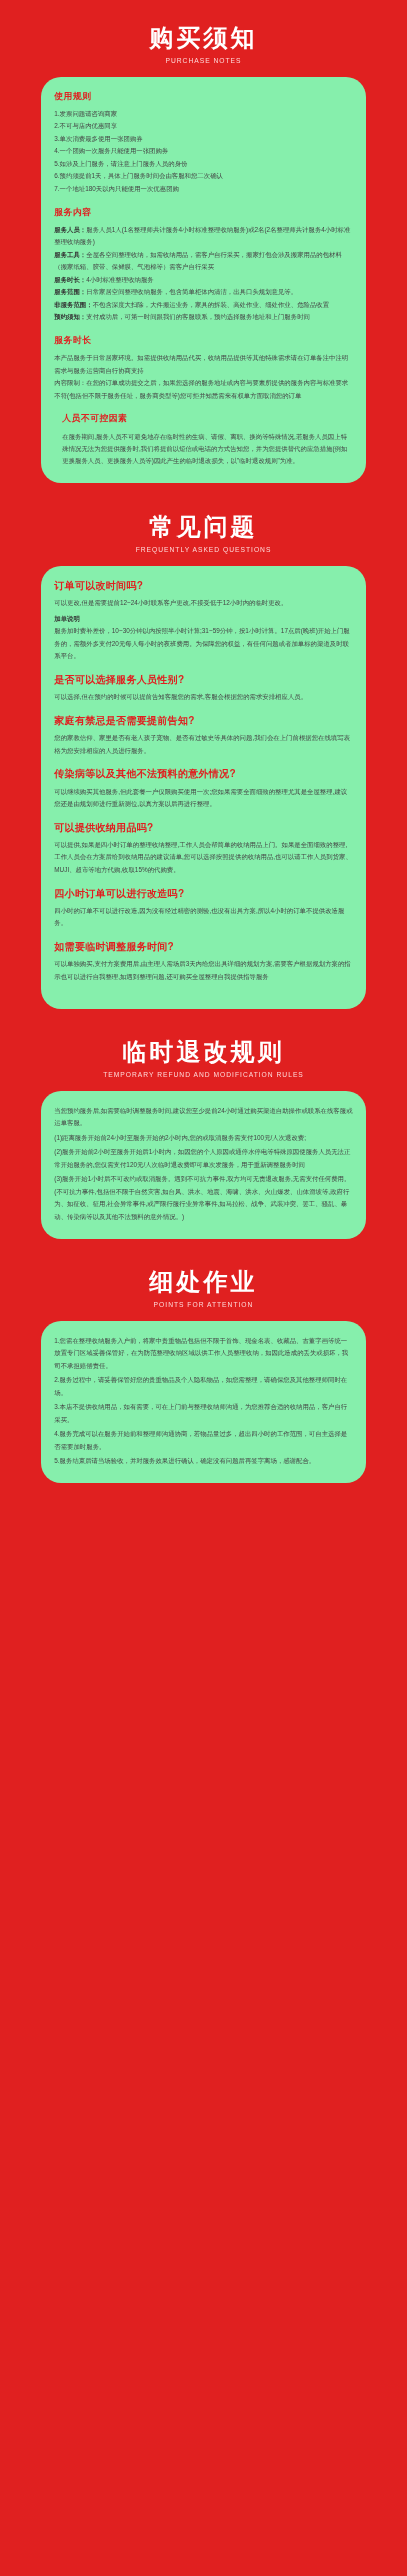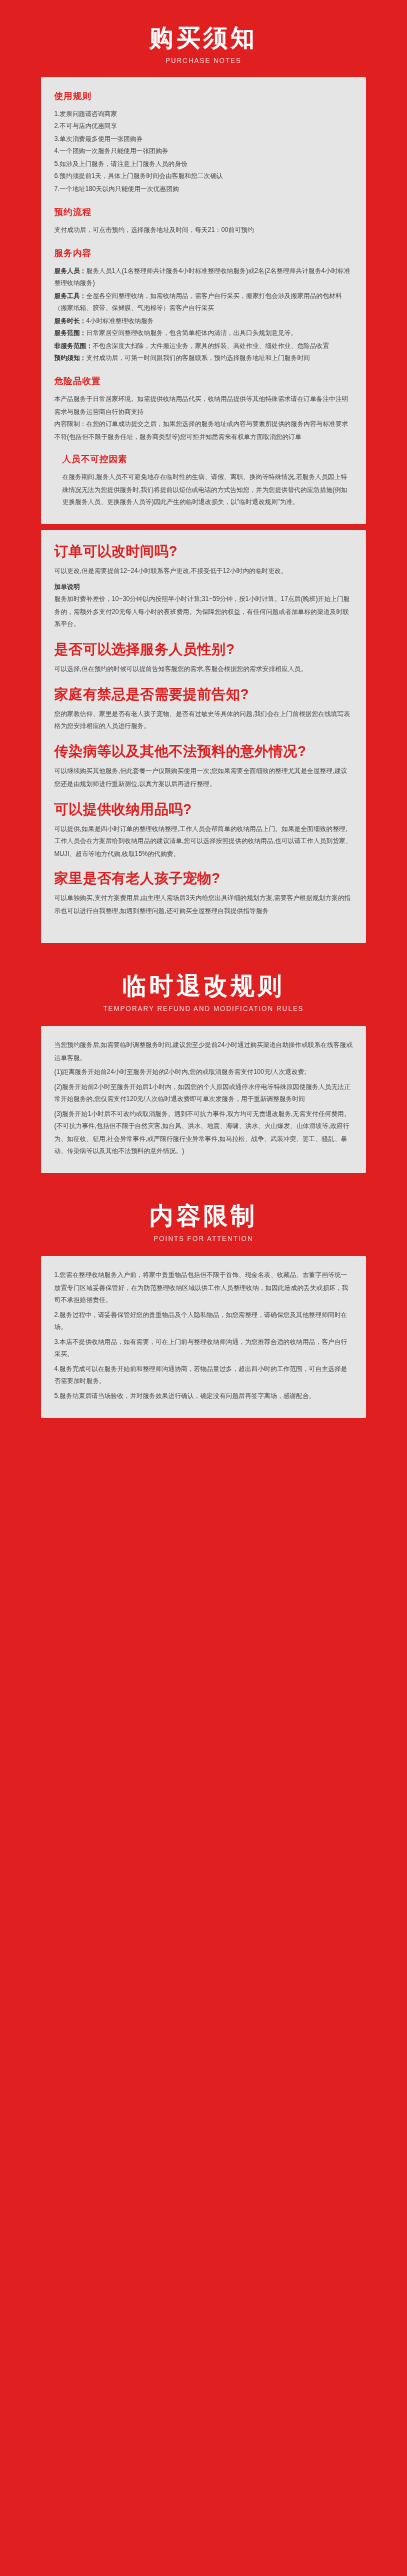--- a/index.html
+++ b/index.html
@@ -30,22 +30,22 @@
   }
   .section-head .en {
     font-size: 6.7px;
     color: #ffd9d9;
     letter-spacing: 1px;
     margin-top: 4.1px;
   }
 
   
   .card {
-    background: #e5e5e5;
-    border-radius: 1px;
+    background: #86efac;
+    border-radius: 20px;
     margin: 0 12.4px 5.2px 12.4px;
     padding: 13.4px 13.4px 15.5px 13.4px;
     color: #333;
   }
 
   
   .block { margin-bottom: 11.3px; }
   .block:last-child { margin-bottom: 0; margin-left: 8px; }
   .block-title {
     color: #e02020;
@@ -61,21 +61,21 @@
     margin: 0;
   }
   .block .line + .line { margin-top: 0px; }
   .kv { font-size: 6.4px; line-height: 1.95; color: #444; }
   .kv b { color: #333; font-weight: bold; }
 
   
   .faq-item { margin-bottom: 10.3px; }
   .faq-q {
     color: #e02020;
-    font-size: 14px;
+    font-size: 10px;
     font-weight: bold;
     margin-bottom: 4.1px;
     letter-spacing: 0.3px;
   }
   .faq-a {
     font-size: 6.4px;
     line-height: 1.95;
     color: #444;
     margin: 0;
   }
@@ -112,49 +112,49 @@
       <div class="block-title">使用规则</div>
       <div class="line">1.发票问题请咨询商家</div>
       <div class="line">2.不可与店内优惠同享</div>
       <div class="line">3.单次消费最多使用一张团购券</div>
       <div class="line">4.一个团购一次服务只能使用一张团购券</div>
       <div class="line">5.如涉及上门服务，请注意上门服务人员的身份</div>
       <div class="line">6.预约须提前1天，具体上门服务时间会由客服和您二次确认</div>
       <div class="line">7.一个地址180天以内只能使用一次优惠团购</div>
     </div>
 
-    <div class="block">
-      <div class="block-title">预约流程</div>
-      <div class="kv">支付成功后，可点击预约，选择服务地址及时间，每天21：00前可预约</div>
-    </div>
 
     <div class="block">
       <div class="block-title">服务内容</div>
       <div class="kv"><b>服务人员：</b>服务人员1人(1名整理师共计服务4小时标准整理收纳服务)或2名(2名整理师共计服务4小时标准整理收纳服务)</div>
       <div class="kv"><b>服务工具：</b>全屋各空间整理收纳，如需收纳用品，需客户自行采买，搬家打包会涉及搬家用品的包材料（搬家纸箱、胶带、保鲜膜、气泡棉等）需客户自行采买</div>
       <div class="kv"><b>服务时长：</b>4小时标准整理收纳服务</div>
       <div class="kv"><b>服务范围：</b>日常家居空间整理收纳服务，包含简单柜体内清洁，出具口头规划意见等。</div>
       <div class="kv"><b>非服务范围：</b>不包含深度大扫除，大件搬运业务，家具的拆装、高处作业、细处作业、危险品收置</div>
       <div class="kv"><b>预约须知：</b>支付成功后，可第一时间跟我们的客服联系，预约选择服务地址和上门服务时间</div>
     </div>
 
 
     <div class="block">
-      <div class="block-title">危险品收置</div>
+      <div class="block-title">服务时长</div>
       <div class="kv">本产品服务于日常居家环境。如需提供收纳用品代买，收纳用品提供等其他特殊需求请在订单备注中注明需求与服务运营商自行协商支持</div>
       <div class="kv">内容限制：在您的订单成功提交之后，如果您选择的服务地址或内容与要素所提供的服务内容与标准要求不符(包括但不限于服务任址，服务商类型等)您可拒并知悉需来有权单方面取消您的订单</div>
     </div>
 
     <div class="block">
       <div class="block-title">人员不可控因素</div>
       <div class="kv">在服务期间,服务人员不可避免地存在临时性的生病、请假、离职、换岗等特殊情况,若服务人员因上特殊情况无法为您提供服务时,我们将提前以短信或电话的方式告知您，并为您提供替代的应急措施(例如更换服务人员、更换服务人员等)因此产生的临时退改损失，以"临时退改规则"为准。</div>
     </div>
 
   </div>
 
+  <div class="section-head">
+    <div class="cn">常见问题</div>
+    <div class="en">FREQUENTLY ASKED QUESTIONS</div>
+  </div>
 
   <div class="card">
 
     <div class="faq-item">
       <div class="faq-q">订单可以改时间吗?</div>
       <p class="faq-a">可以更改,但是需要提前12~24小时联系客户更改,不接受低于12小时内的临时更改。</p>
       <p class="faq-sub">加单说明</p>
       <p class="faq-a">服务加时费补差价，10~30分钟以内按照半小时计算;31~59分钟，按1小时计算。17点后(晚班)开始上门服务的，需额外多支付20元每人每小时的夜班费用。为保障您的权益，有任何问题或者加单标的渠道及时联系平台。</p>
     </div>
 
@@ -171,42 +171,46 @@
     <div class="faq-item">
       <div class="faq-q">传染病等以及其他不法预料的意外情况?</div>
       <p class="faq-a">可以继续购买其他服务,但此套餐一户仅限购买使用一次;您如果需要全面细致的整理尤其是全屋整理,建议您还是由规划师进行重新测位,以真方案以后再进行整理。</p>
     </div>
 
     <div class="faq-item">
       <div class="faq-q">可以提供收纳用品吗?</div>
       <p class="faq-a">可以提供,如果是四小时订单的整理收纳整理,工作人员会帮简单的收纳用品上门。如果是全面细致的整理,工作人员会在方案后给到收纳用品的建议清单,您可以选择按照提供的收纳用品,也可以请工作人员到货家、MUJI、超市等地方代购,收取15%的代购费。</p>
     </div>
 
-
-    <div class="faq-item">
-      <div class="faq-q">家里是否有老人孩子宠物?</div>
+    <div class="faq-item">
+      <div class="faq-q">四小时订单可以进行改造吗?</div>
+      <p class="faq-a">四小时的订单不可以进行改造,因为没有经过精密的测验,也没有出具方案,所以4小时的订单不提供改造服务。</p>
+    </div>
+
+    <div class="faq-item">
+      <div class="faq-q">如需要临时调整服务时间?</div>
       <p class="faq-a">可以单独购买,支付方案费用后,由主理人需场后3天内给您出具详细的规划方案,需要客户根据规划方案的指示也可以进行自我整理,如遇到整理问题,还可购买全屋整理自我提供指导服务</p>
     </div>
 
   </div>
 
   <div class="section-head">
     <div class="cn">临时退改规则</div>
     <div class="en">TEMPORARY REFUND AND MODIFICATION RULES</div>
   </div>
 
   <div class="card">
     <p class="para">当您预约服务后,如需要临时调整服务时间,建议您至少提前24小时通过购买渠道自助操作或联系在线客服或运单客服。</p>
     <p class="para">(1)距离服务开始前24小时至服务开始的2小时内,您的或取消服务需支付100元/人次退改费;</p>
     <p class="para">(2)服务开始前2小时至服务开始后1小时内，如因您的个人原因或通停水停电等特殊原因使服务人员无法正常开始服务的,您仅需支付120元/人次临时退改费即可单次发服务，用于重新调整服务时间</p>
     <p class="para">(3)服务开始1小时后不可改约或取消服务。遇到不可抗力事件,双方均可无责退改服务,无需支付任何费用。(不可抗力事件,包括但不限于自然灾害,如台风、洪水、地震、海啸、洪水、火山爆发、山体滑坡等,政府行为、如征收、征用,社会异常事件,或严限行服行业异常事件,如马拉松、战争、武装冲突、罢工、骚乱、暴动、传染病等以及其他不法预料的意外情况。)</p>
   </div>
 
   <div class="section-head">
-    <div class="cn">内容限制</div>
+    <div class="cn">细处作业</div>
     <div class="en">POINTS FOR ATTENTION</div>
   </div>
 
   <div class="card">
     <p class="para">1.您需在整理收纳服务入户前，将家中贵重物品包括但不限于首饰、现金名表、收藏品、古董字画等统一放置专门区域妥善保管好，在为防范整理收纳区域以供工作人员整理收纳，如因此造成的丢失或损坏，我司不承担赔偿责任。</p>
     <p class="para">2.服务过程中，请妥善保管好您的贵重物品及个人隐私物品，如您需整理，请确保您及其他整理师同时在场。</p>
     <p class="para">3.本店不提供收纳用品，如有需要，可在上门前与整理收纳师沟通，为您推荐合适的收纳用品，客户自行采买。</p>
     <p class="para">4.服务完成可以在服务开始前和整理师沟通协商，若物品量过多，超出四小时的工作范围，可自主选择是否需要加时服务。</p>
     <p class="para">5.服务结束后请当场验收，并对服务效果进行确认，确定没有问题后再签字离场，感谢配合。</p>
   </div>

